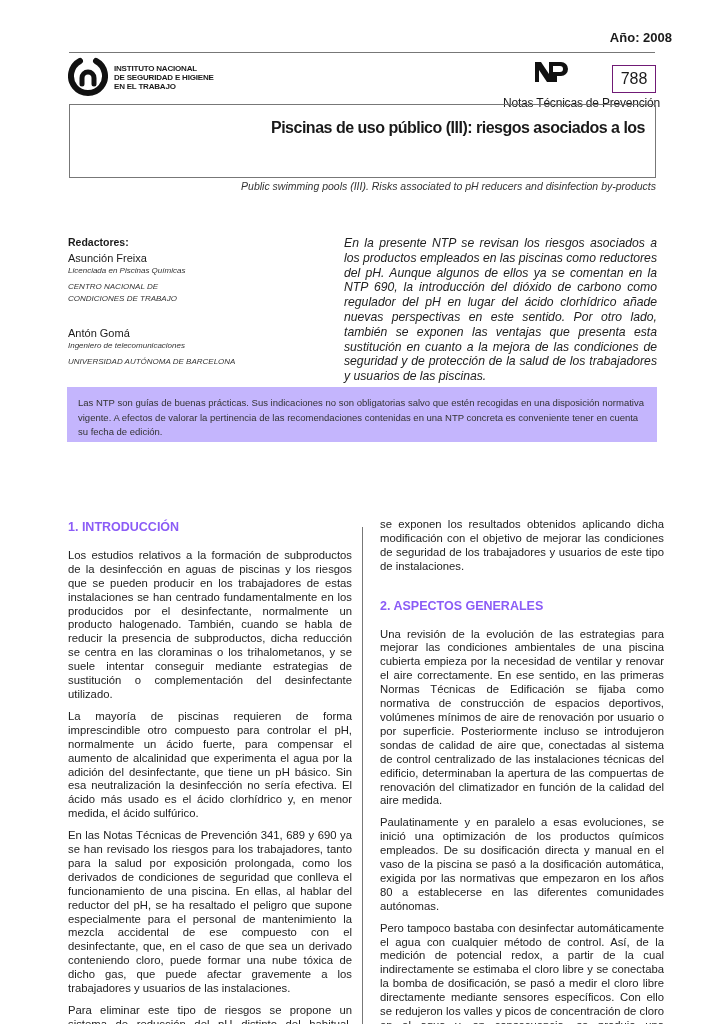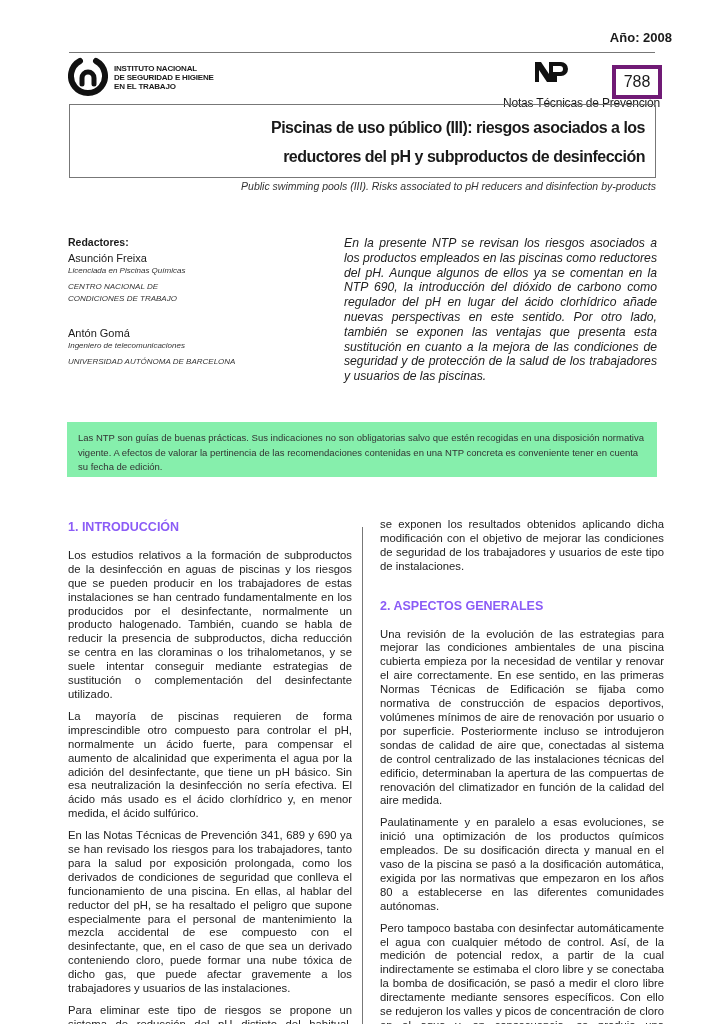--- a/index.html
+++ b/index.html
@@ -4,31 +4,31 @@
 <style>
   html, body { margin: 0; padding: 0; background: #ffffff; }
   body { width: 724px; height: 1024px; position: relative; overflow: hidden; font-family: "Liberation Sans", sans-serif; color: #1a1a1a; }
   .abs { position: absolute; }
   .year { right: 52px; top: 30px; font-weight: bold; font-size: 13px; }
   .rule { left: 69px; width: 586px; height: 0; border-top: 1px solid #777; }
   .logo { left: 68px; top: 56px; width: 40px; height: 40px; }
   .inst { left: 114px; top: 64px; font-size: 8px; font-weight: bold; line-height: 9px; letter-spacing: -0.2px; }
   .ntp-logo { left: 534px; top: 61px; width: 36px; height: 22px; }
   .ntp-caption { left: 503px; top: 96px; font-size: 12px; letter-spacing: -0.2px; }
-  .ntp-num { left: 612px; top: 65px; width: 42px; height: 26px; border: 4px solid #701a75; font-size: 16px; text-align: center; line-height: 26px; }
+  .ntp-num { left: 612px; top: 65px; width: 42px; height: 26px; border: 1px solid #701a75; font-size: 16px; text-align: center; line-height: 26px; }
   .title-box { left: 69px; top: 105px; width: 585px; height: 72px; border: 1px solid #777; border-top: none; border-left: 1px solid #777; }
   .title { right: 10px; top: 8px; text-align: right; font-size: 16px; font-weight: bold; line-height: 29px; letter-spacing: -0.5px; white-space: nowrap; }
   .subtitles { right: 68px; top: 180px; text-align: right; font-size: 10.5px; font-style: italic; line-height: 13px; color: #333; }
   .authors { left: 68px; top: 236px; font-size: 10.5px; }
   .authors .hdr { font-weight: bold; font-size: 10.5px; margin-bottom: 4px; }
   .authors .name { font-size: 11px; margin-top: 2px; }
   .authors .deg { font-size: 8px; font-style: italic; margin-top: 2px; color: #333; }
   .authors .org { font-size: 8px; font-style: italic; margin-top: 6px; line-height: 12px; color: #333; }
   .abstract { left: 344px; top: 236px; width: 313px; font-size: 12.2px; font-style: italic; line-height: 14.8px; text-align: justify; color: #222; }
-  .notice { left: 67px; top: 422px; width: 590px; height: 55px; background: #86efac; }
+  .notice { left: 67px; top: 387px; width: 590px; height: 55px; background: #c4b5fd; }
   .notice p { margin: 0; padding: 9px 11px 0 11px; font-size: 9.5px; line-height: 14.5px; color: #333; }
   .col { width: 284px; font-size: 11.3px; line-height: 13.9px; text-align: justify; color: #222; }
   .col p { margin: 0 0 8px 0; }
   .col h2 { margin: 0; font-size: 12.5px; font-weight: bold; color: #8b5cf6; }
   .col-left { left: 68px; top: 521px; }
   .col-right { left: 380px; top: 518px; }
   .col-divider { left: 362px; top: 527px; height: 497px; border-left: 1px solid #777; }
 </style>
 </head>
 <body>
@@ -50,21 +50,20 @@
   <path d="M1 21 L1 1 L7 1 L15 13 L15 1 L19 1 L19 21 L13 21 L5 9 L5 21 Z" fill="#111"></path>
   <path d="M17 1 L27 1 A7 7 0 0 1 27 15 L23 15 L23 21 L19 21 L19 11 L26 11 A3 3 0 0 0 26 5 L17 5 Z" fill="#111"></path>
 </svg>
 <div class="abs ntp-caption">Notas Técnicas de Prevención</div>
 <div class="abs ntp-num">788</div>
 <div class="abs rule" style="top:104px;"></div>
 
 <div class="abs title-box">
   <div class="abs title">
     <div>Piscinas de uso público (III): riesgos asociados a los</div>
-    <div>reductores del pH y subproductos de desinfección</div>
   </div>
 </div>
 
 <div class="abs subtitles">
   <div>Public swimming pools (III). Risks associated to pH reducers and disinfection by-products</div>
 </div>
 
 <div class="abs authors">
   <div class="hdr">Redactores:</div>
   <div class="name">Asunción Freixa</div>

